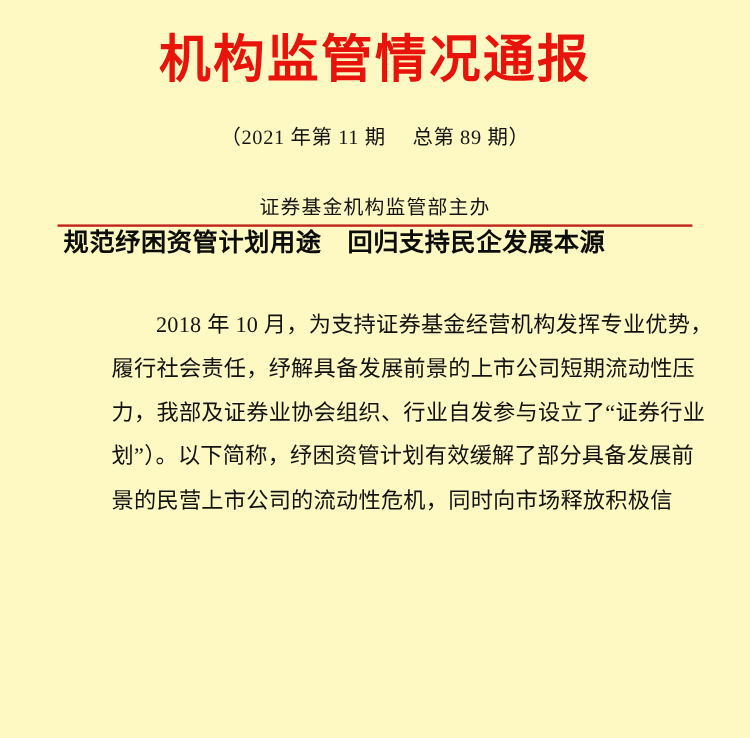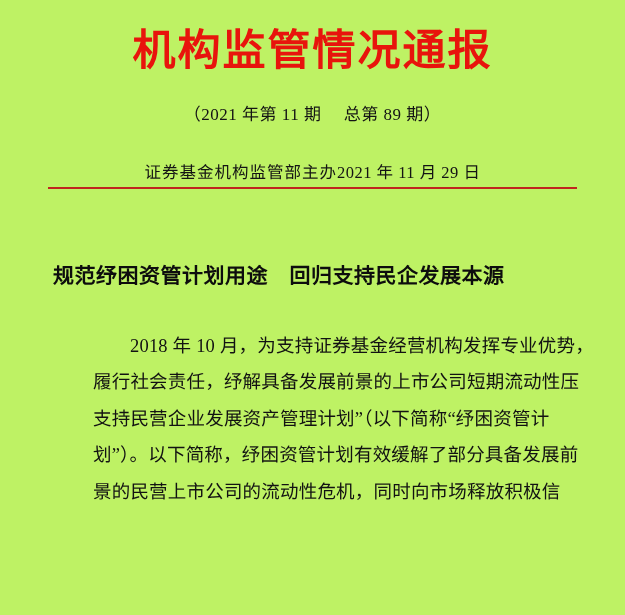--- a/index.html
+++ b/index.html
@@ -14,21 +14,21 @@
     overflow: hidden;
     font-family: "Liberation Serif", "DejaVu Serif", serif;
     color: #101010;
     position: relative;
   }
 
   .page {
     width: 625px;
     height: 615px;
     box-sizing: border-box;
-    background: #bef264;
+    background: #fef9c3;
     position: relative;
   }
 
   
   .masthead {
     padding-top: 26px;
   }
 
   .doc-title {
     text-align: center;
@@ -78,21 +78,20 @@
 
   .masthead-rule {
     height: 2px;
     background: #c0261e;
     margin: 0 48px;
   }
 
   
   .article {
     margin: 0 53px;
-    padding-top: 74px;
   }
 
   .article-heading {
     font-family: "DejaVu Sans", "Liberation Sans", sans-serif;
     font-weight: 700;
     font-size: 21px;
     line-height: 1.3;
     letter-spacing: 0.5px;
     color: #0d0d0d;
     margin: 0;
@@ -123,34 +122,33 @@
 <div class="page">
 
   <div class="masthead">
 
     <h1 class="doc-title">机构监管情况通报</h1>
 
     <div class="issue-line">（2021 年第 11 期　 总第 89 期）</div>
 
     <div class="masthead-meta">
       <span class="issuer">证券基金机构监管部主办</span>
-      <span class="issue-date">2021 年 11 月 29 日</span>
     </div>
 
     <div class="masthead-rule"></div>
 
   </div>
 
   <div class="article">
 
     <h2 class="article-heading">规范纾困资管计划用途　回归支持民企发展本源</h2>
 
     <div class="article-body">
       <div class="body-line indent">2018 年 10 月，为支持证券基金经营机构发挥专业优势，</div>
       <div class="body-line">履行社会责任，纾解具备发展前景的上市公司短期流动性压</div>
-      <div class="body-line">支持民营企业发展资产管理计划”（以下简称“纾困资管计</div>
+      <div class="body-line">力，我部及证券业协会组织、行业自发参与设立了“证券行业</div>
       <div class="body-line">划”）。以下简称，纾困资管计划有效缓解了部分具备发展前</div>
       <div class="body-line">景的民营上市公司的流动性危机，同时向市场释放积极信</div>
     </div>
 
   </div>
 
 </div>
 
 </body></html>

